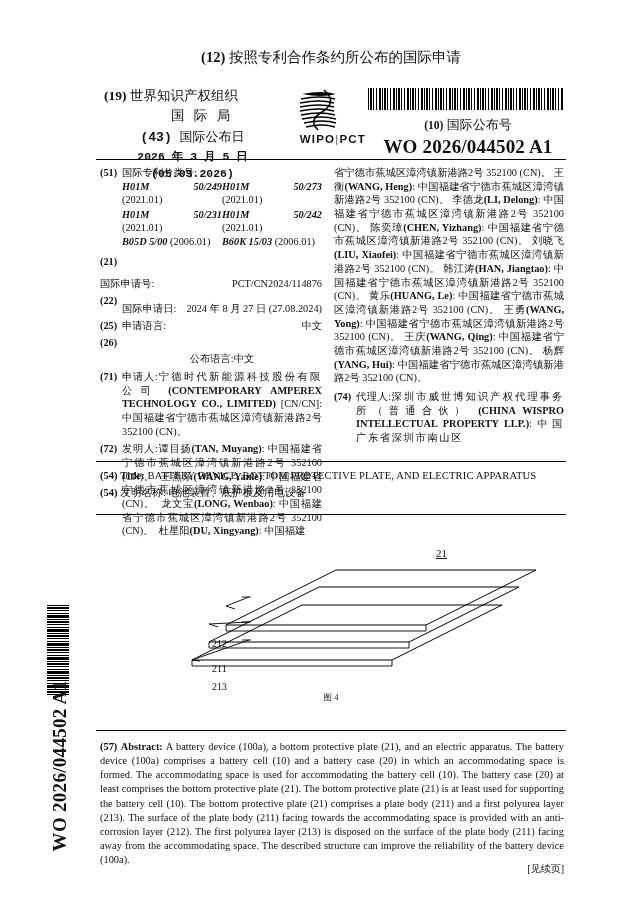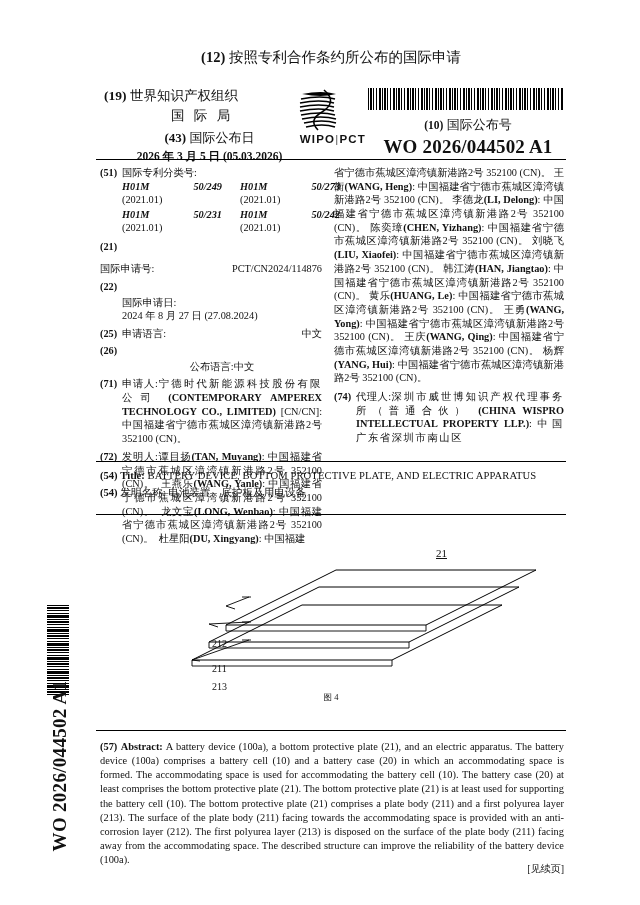--- a/index.html
+++ b/index.html
@@ -62,25 +62,26 @@
   .hdr-19 {
     position: absolute;
     left: 104px; top: 86px;
     width: 180px;
     font-size: 13.5px;
     line-height: 1.45;
   }
   .hdr-19 .l2 { display:block; text-align:center; letter-spacing: 3px; padding-left:16px;}
   .hdr-43 {
     position: absolute;
-    left: 117px; top: 128px;
+    left: 100px; top: 128px;
     width: 185px;
     font-size: 13px;
     line-height: 1.5;
     text-align: center;
+    font-family: Liberation Mono, monospace;
   }
   .hdr-43 .d { font-weight: bold; font-size: 11.5px; }
 
   
   .wipo {
     position: absolute;
     left: 270px; top: 88px;
     width: 96px; height: 62px;
     text-align: right;
   }
@@ -147,21 +148,21 @@
   .col-r { left: 334px; top: 166px; width: 230px; }
 
   .fld { display: flex; margin-bottom: 3.5px; }
   .fld-num {
     flex: 0 0 22px;
     font-weight: bold;
     font-size: 10.3px;
   }
   .fld-body { flex: 1 1 auto; }
 
-  .ipc-row { display: flex; gap: 18px; margin-bottom: 0.5px; }
+  .ipc-row { display: flex; gap: 0px; margin-bottom: 0.5px; }
   .ipc-cell { flex: 0 0 50%; font-size: 10.3px; }
   .ipc-cell i { font-weight: bold; font-style: italic; }
 
   .kv { display: flex; justify-content: space-between; margin-top: 2.5px;}
   .kv .k { white-space: nowrap; }
   .kv .v { white-space: nowrap; }
 
   .para { text-align: justify; }
   .para b { font-weight: bold; }
   .para .sp { letter-spacing: 1.6px; }
@@ -293,37 +294,41 @@
       <div class="fld-body">
         <div>国际专利分类号:</div>
         <div class="ipc-row">
           <div class="ipc-cell"><i>H01M 50/249</i> <span>(2021.01)</span></div>
           <div class="ipc-cell"><i>H01M 50/273</i> <span>(2021.01)</span></div>
         </div>
         <div class="ipc-row">
           <div class="ipc-cell"><i>H01M 50/231</i> <span>(2021.01)</span></div>
           <div class="ipc-cell"><i>H01M 50/242</i> <span>(2021.01)</span></div>
         </div>
+        <div class="ipc-row">
+          <div class="ipc-cell"><i>B05D 5/00</i> <span>(2006.01)</span></div>
+          <div class="ipc-cell"><i>B60K 15/03</i> <span>(2006.01)</span></div>
+        </div>
       </div>
     </div>
 
     <div class="fld" style="margin-top:5px;flex-direction:column;">
       <div class="fld-num">(21)</div>
       <div class="fld-body">
         <div class="kv" style="margin-top:0;gap:28px;">
           <span class="k">国际申请号:</span>
           <span class="v">PCT/CN2024/114876</span>
         </div>
       </div>
     </div>
 
     <div class="fld">
       <div class="fld-num">(22)</div>
       <div class="fld-body">
-        <div class="kv" style="margin-top:16px;flex-direction:column;">
+        <div class="kv" style="margin-top:8px;">
           <span class="k">国际申请日:</span>
           <span class="v">2024 年 8 月 27 日 (27.08.2024)</span>
         </div>
       </div>
     </div>
 
     <div class="fld">
       <div class="fld-num">(25)</div>
       <div class="fld-body">
         <div class="kv" style="margin-top:0;">

